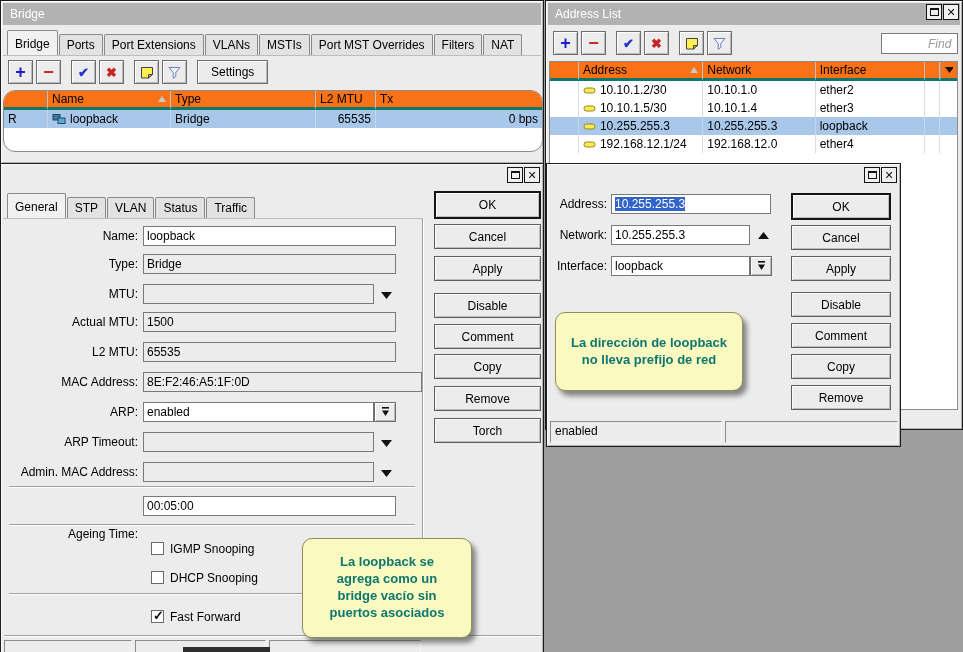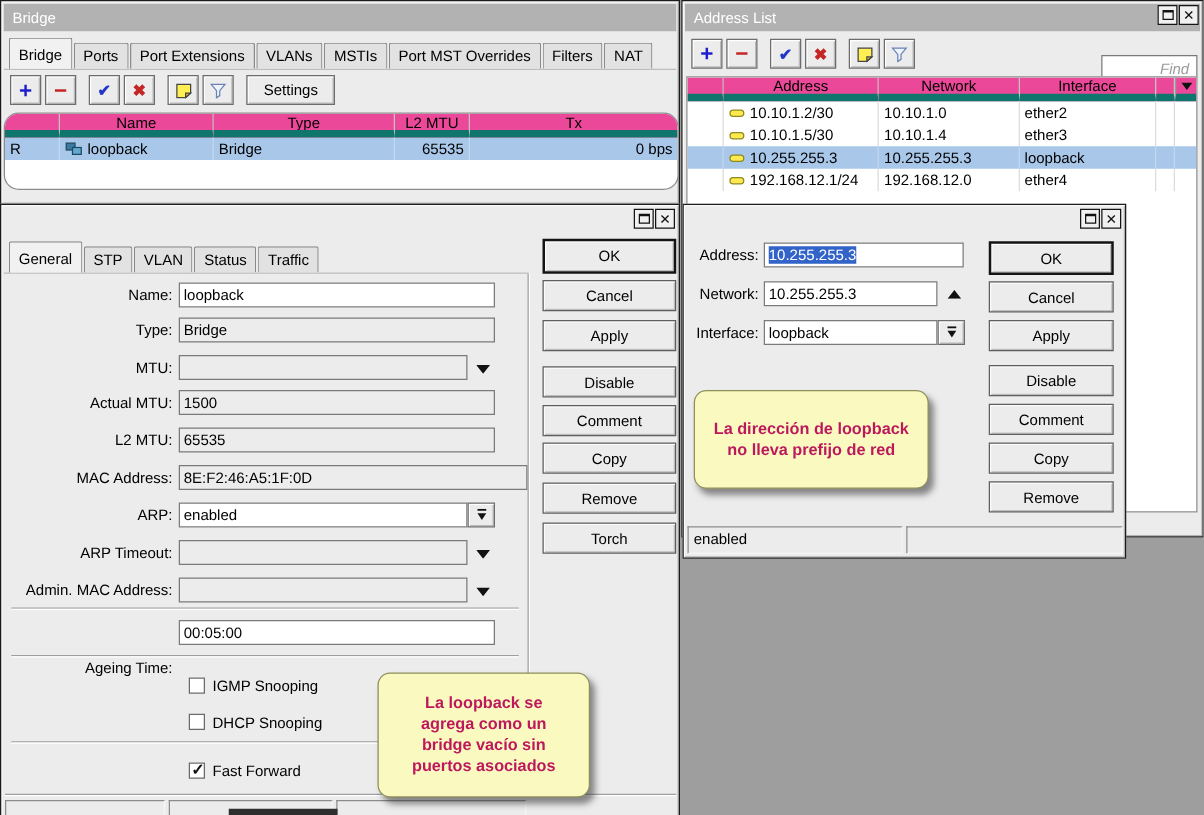--- a/index.html
+++ b/index.html
@@ -36,21 +36,21 @@
   .ic-plus  { color:#1d1dcb; font-size:18px; font-weight:bold; line-height:1; }
   .ic-minus { color:#c52525; font-size:18px; font-weight:bold; line-height:1; }
   .ic-check { color:#2336c6; font-size:13px; font-weight:bold; }
   .ic-x     { color:#c52525; font-size:13px; font-weight:bold; }
 
   
   .tablebox { position:absolute; background:#fff; border:1px solid #8c8c8c; overflow:hidden; }
   .trow { display:flex; height:18px; font-size:12px; align-items:stretch; }
   .tcell { padding:0 4px; display:flex; align-items:center; overflow:hidden; white-space:nowrap;
            border-right:1px solid #dcdcdc; }
-  .thead .tcell { background:#ec4899; border-right:1px solid #c2c2c2; border-bottom:6px solid #0f766e;flex-direction:column; }
+  .thead .tcell { background:#f97316; border-right:1px solid #c2c2c2; border-bottom:3px solid #0f766e; }
   .thead { height:19px; }
   .trow.sel { background:#a8c7e9; }
   .trow.sel .tcell { border-right-color:#c3d7ee; }
   .r { justify-content:flex-end; }
   .sort-asc { width:0; height:0; border-left:4px solid transparent; border-right:4px solid transparent;
               border-bottom:6px solid #c9c9c9; margin-left:auto; }
   .colsel-btn { background:#ececec; border-left:1px solid #9a9a9a; display:flex; align-items:center; justify-content:center; }
 
   
   .flabel { position:absolute; font-size:12px; text-align:right; line-height:20px; white-space:nowrap; }
@@ -78,21 +78,21 @@
            border-right-color:#f5f5f5; font-size:12px; padding:2px 4px; overflow:hidden; }
 
   
   .find { position:absolute; width:77px; height:21px; border:1px solid #7a7a7a; background:#fff;
           font-size:12px; padding:0 4px; font-family:"Liberation Sans",sans-serif; }
   .find::placeholder { color:#9a9a9a; font-style:italic; }
 
   
   .note { position:absolute; background:#f9f9c0; border:1px solid #8f8f5a; border-radius:10px;
           box-shadow: 4px 5px 5px rgba(50,50,50,.55); display:flex; align-items:center; justify-content:center;
-          text-align:center; font-size:13px; font-weight:bold; color:#be185d; line-height:1.3; padding:8px 14px; }
+          text-align:center; font-size:13px; font-weight:bold; color:#0f766e; line-height:1.3; padding:8px 14px; }
 
   .dark-strip { position:absolute; background:#2e2e2e; }
 </style>
 </head>
 <body>
 
 <div class="screen">
 
   <section class="window" style="left:0;top:0;width:544px;height:164px;">
     <div class="titlebar inactive">
@@ -210,21 +210,21 @@
             <path d="M1.5 1.5 h11 v7 l-4 3.5 h-7 z" fill="#ffef52" stroke="#444"></path>
             <path d="M12.5 8.5 l-4 3.5 v-3.5 z" fill="#cfc23a" stroke="#444"></path>
           </svg>
       </div>
       <div class="tbtn">
         <svg width="15" height="14">
             <path d="M2 2.5 h11 l-4.2 5 v4 l-2.6 1.8 v-5.8 z" fill="#eef3fb" stroke="#6a82b4"></path>
           </svg>
       </div>
     </div>
-    <input class="find" style="left: 335px; top: 43px; padding-left: 46px;" placeholder="Find">
+    <input class="find" style="left: 335px; top: 32px; padding-left: 46px;" placeholder="Find">
     <div class="tablebox" style="left:3px;top:60px;width:409px;height:349px;">
       <div class="trow thead">
         <div class="tcell" style="width:29px;"></div>
         <div class="tcell" style="width:125px;">
           <span>Address</span>
           <span class="sort-asc"></span>
         </div>
         <div class="tcell" style="width:113px;">
             <span>Network</span>
           </div>

